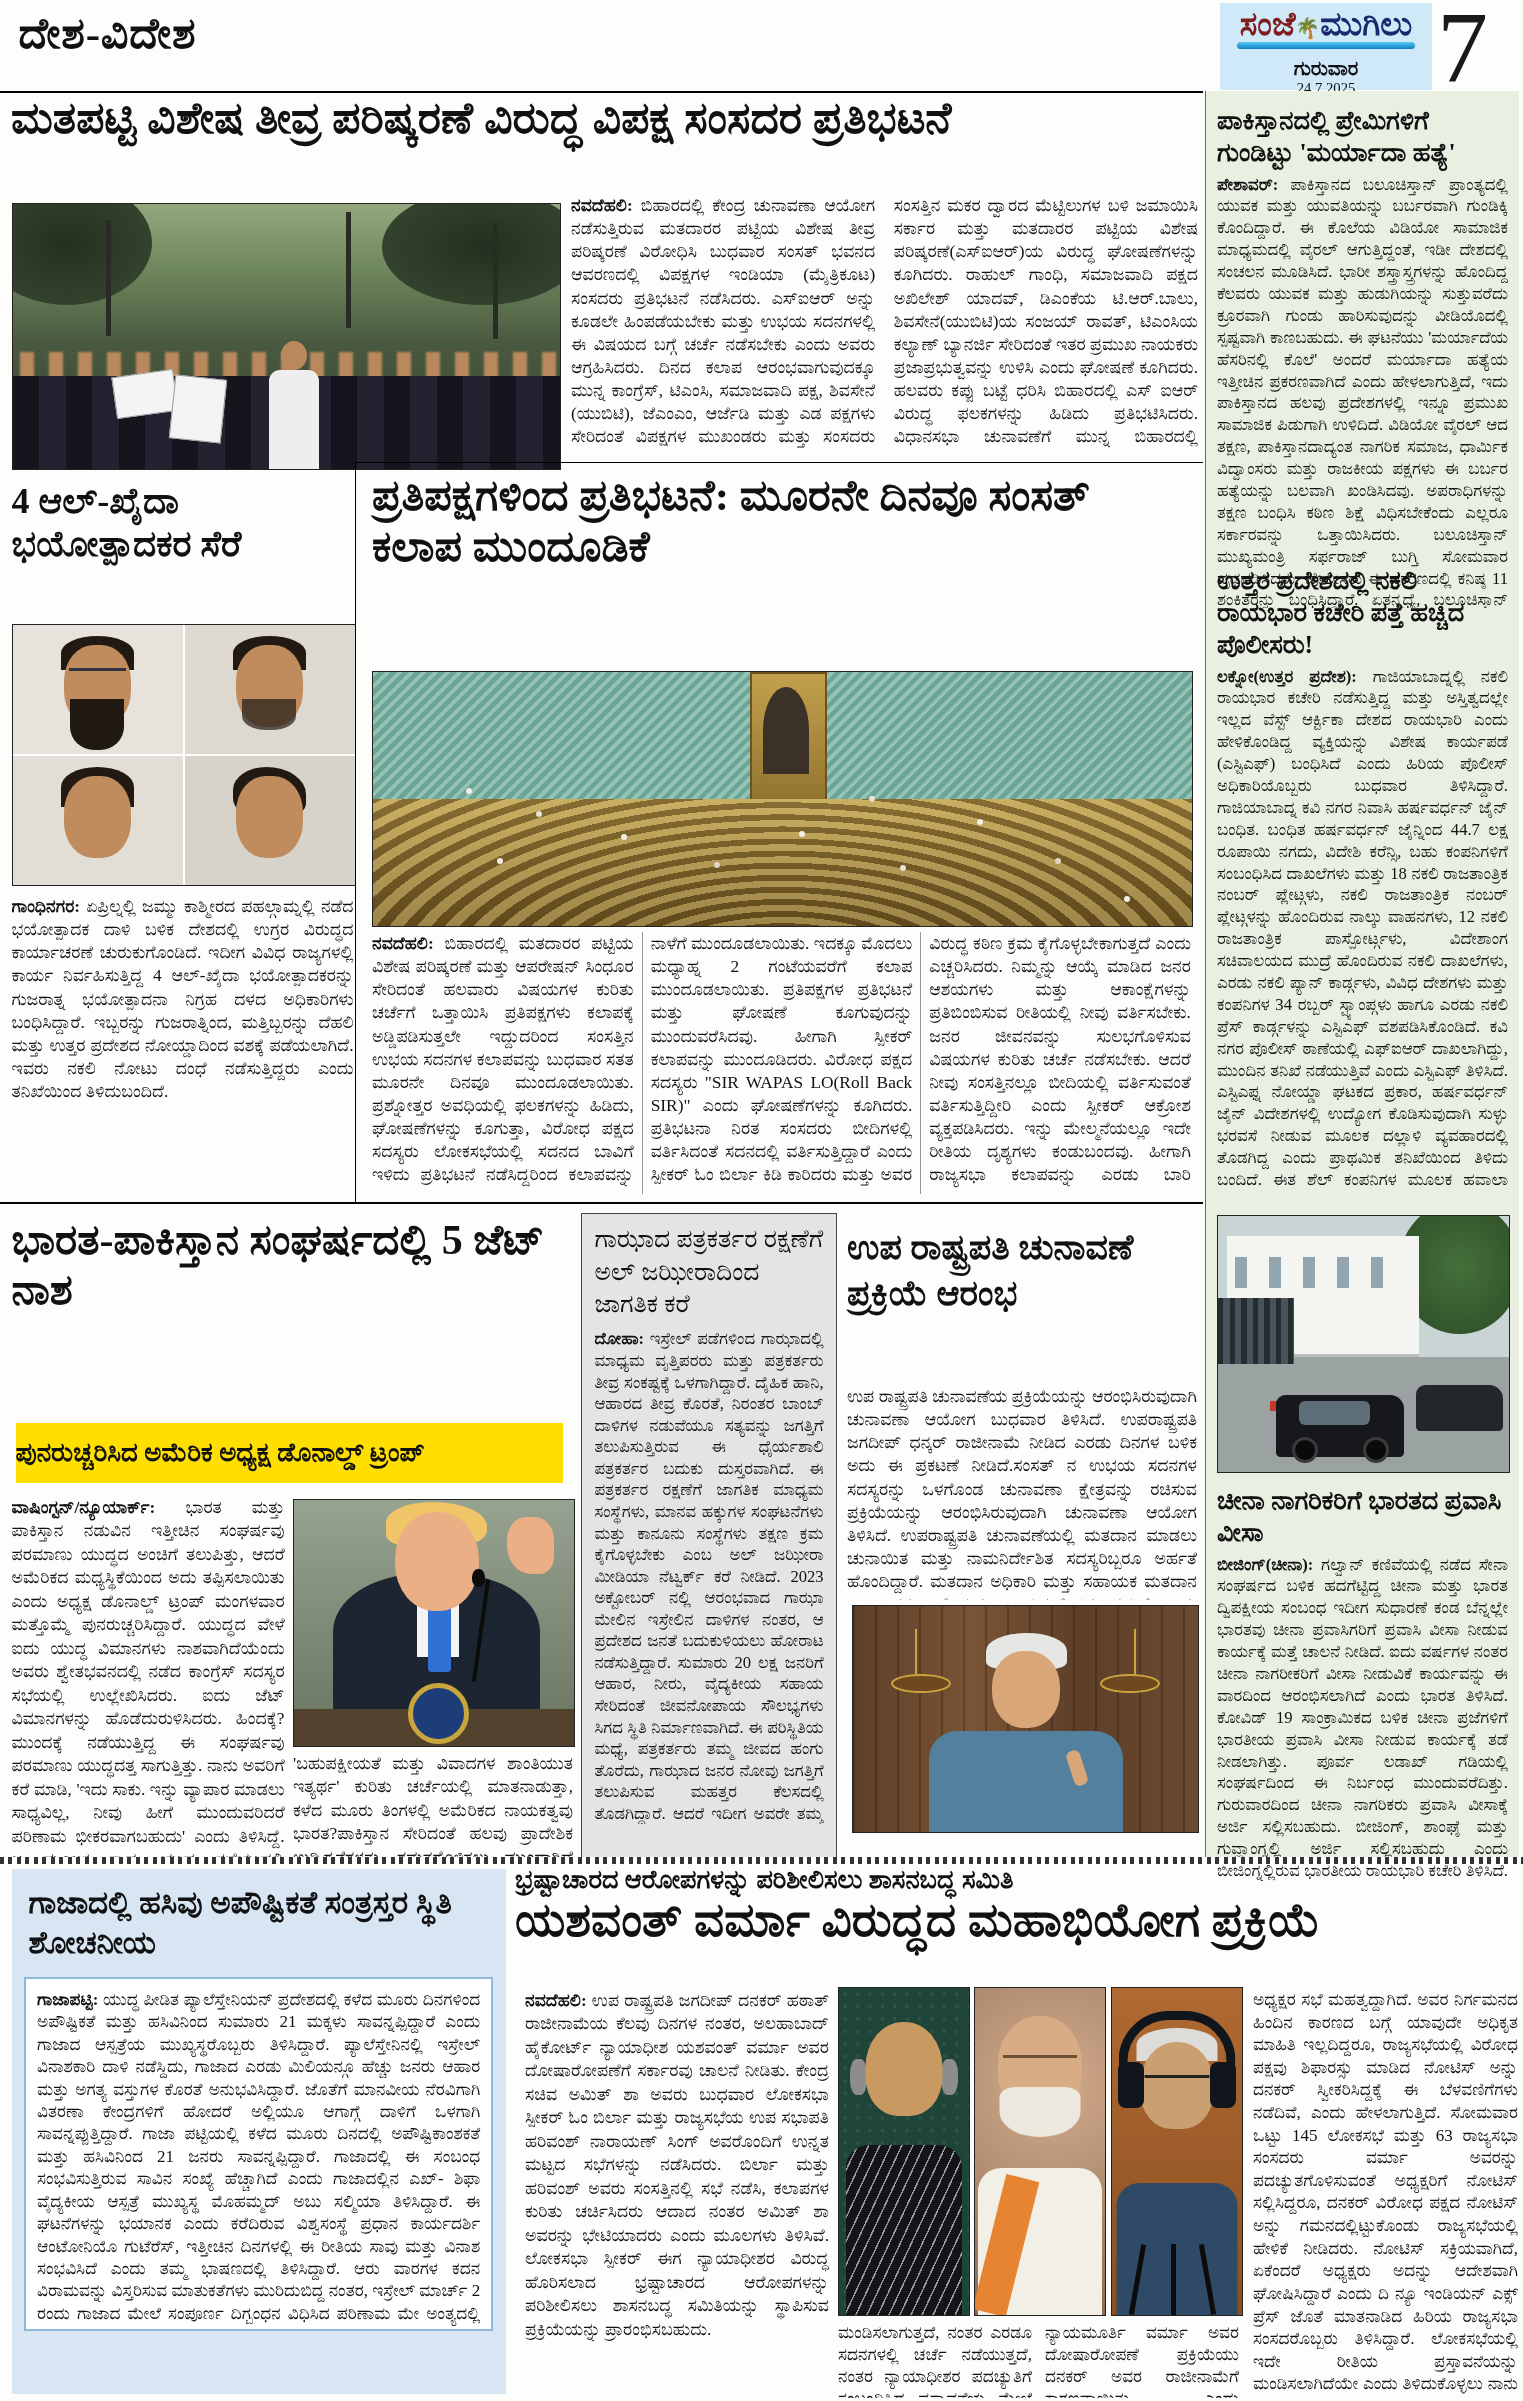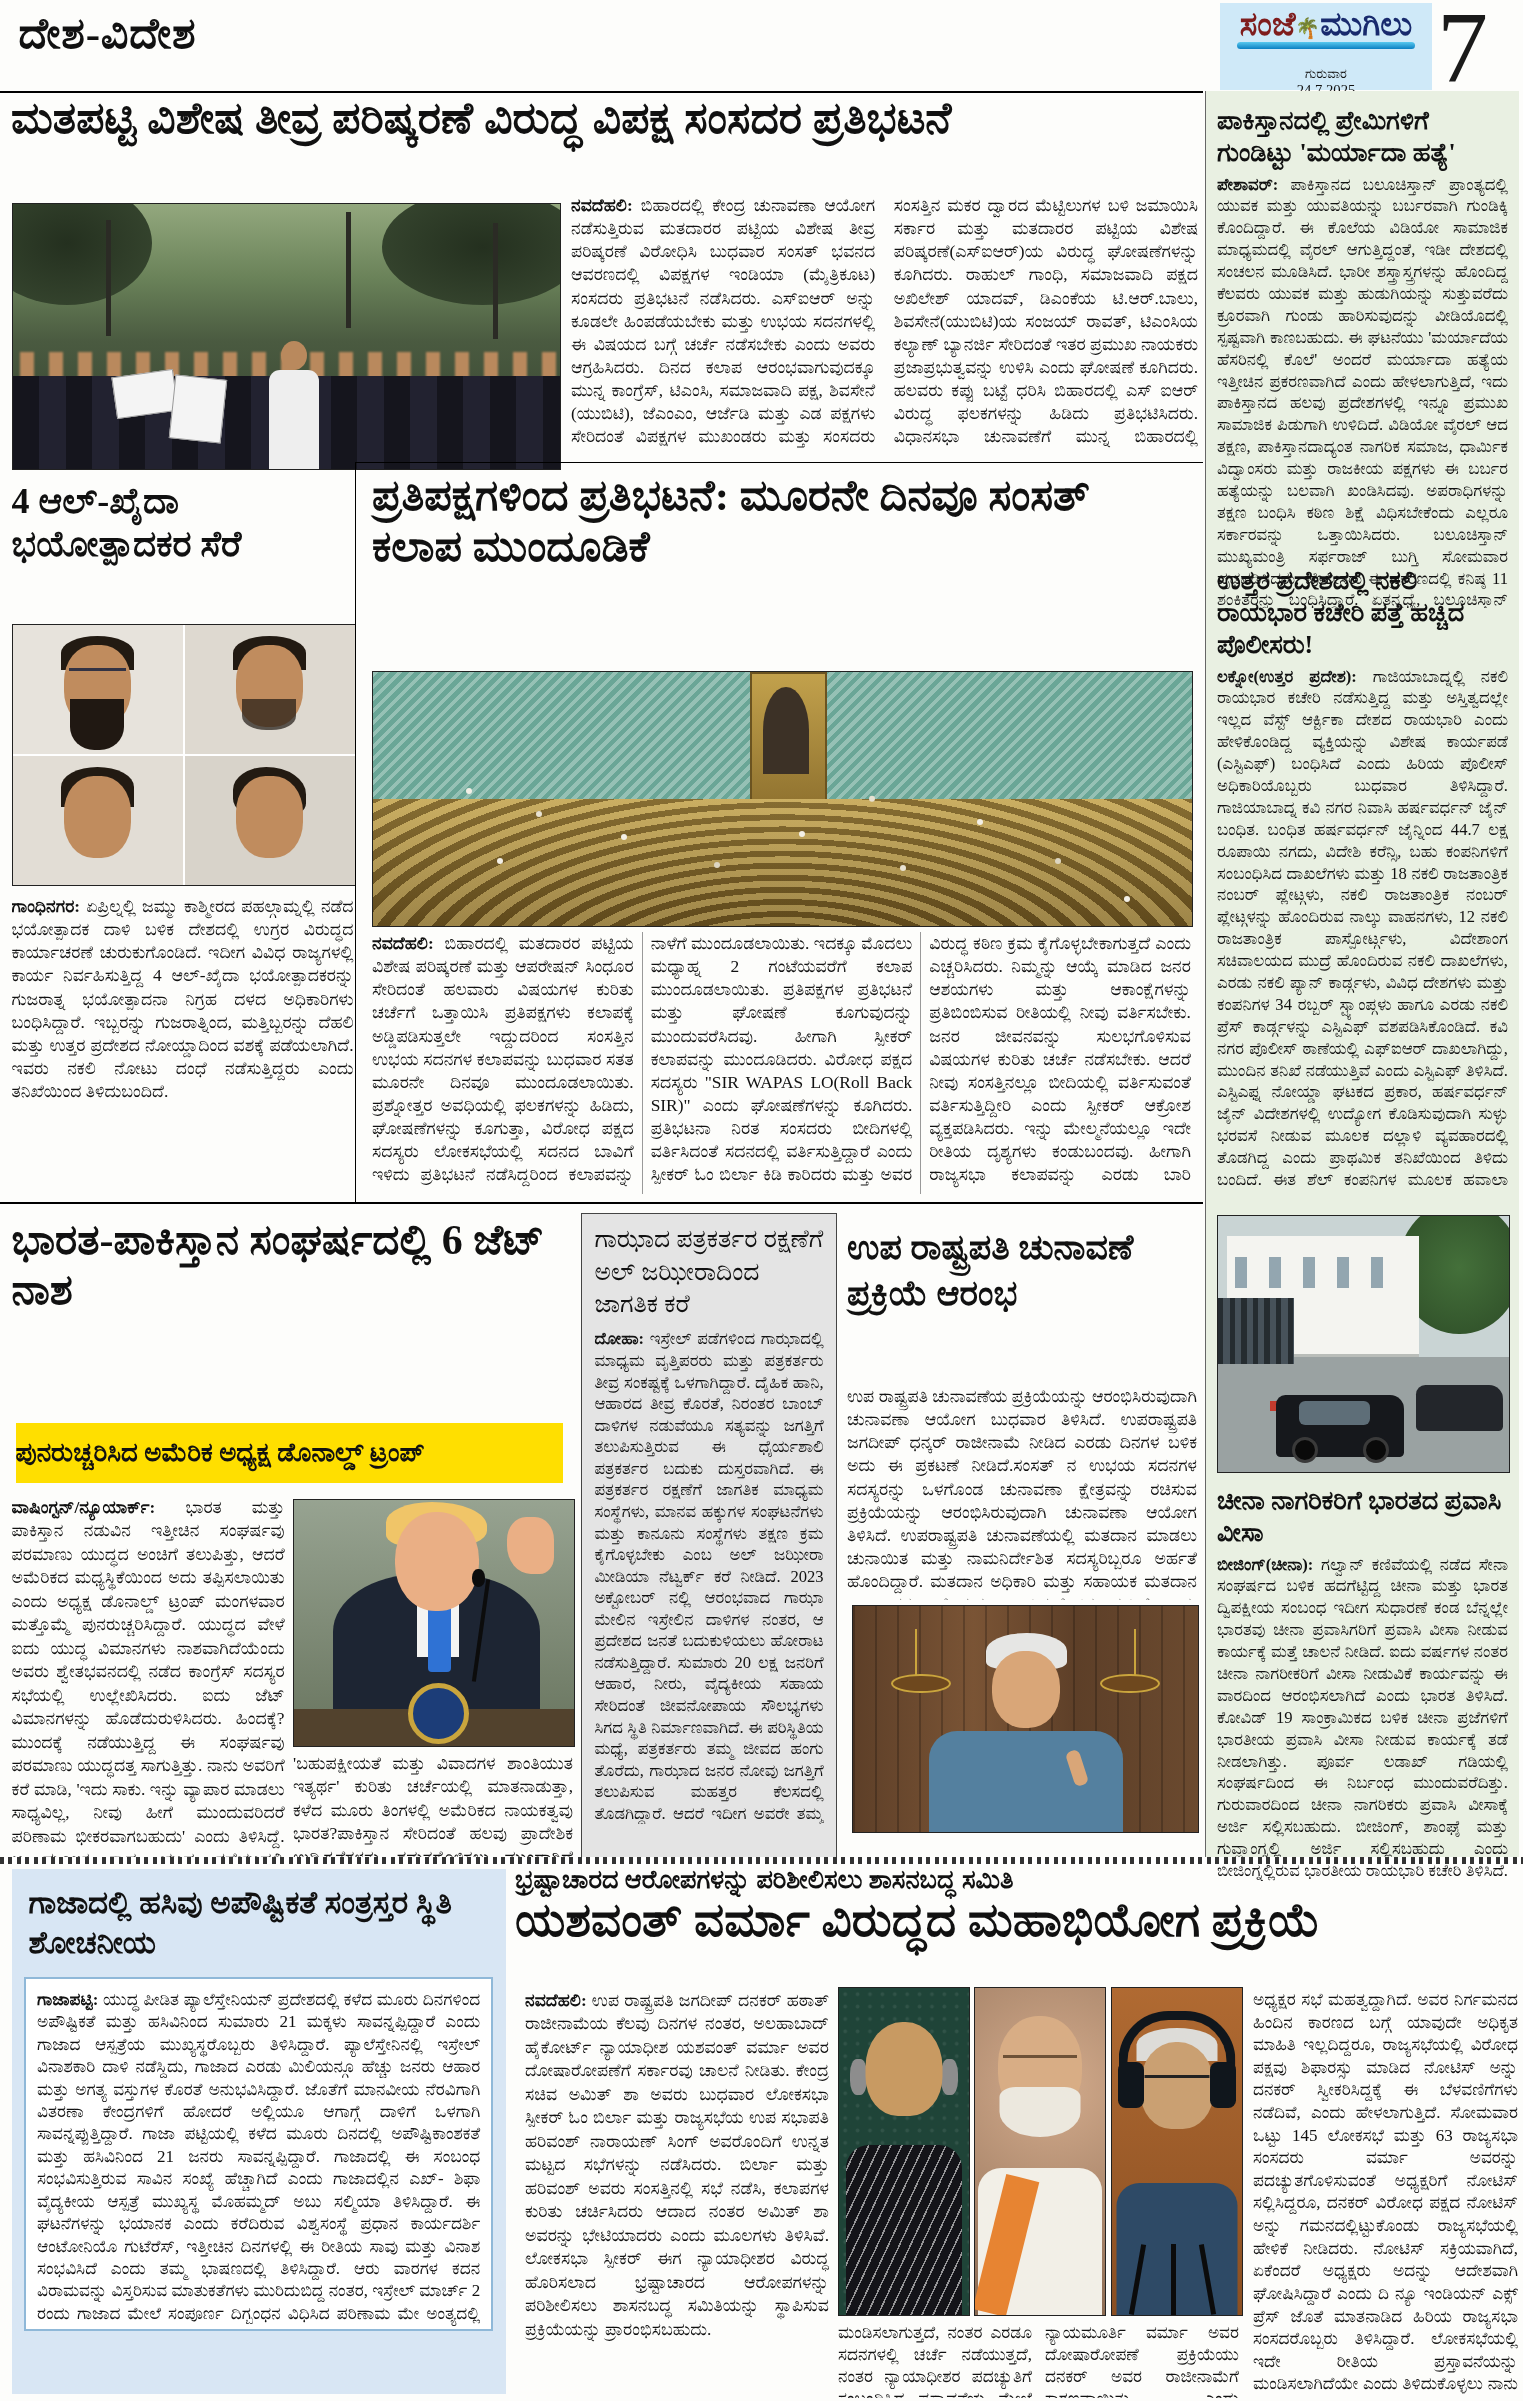--- a/index.html
+++ b/index.html
@@ -12,21 +12,21 @@
   .dl{font-weight:bold;}
   
   #section-title{left:18.6px;top:9.3px;font-size:43px;font-weight:bold;letter-spacing:0.8px;}
   #logo-box{left:1220px;top:3.1px;width:212px;height:87px;background:#cfe9f8;text-align:center;}
   #brand{margin-top:4.6px;font-size:33px;font-weight:bold;line-height:1.0;}
   #brand .b1{color:#7f1d1d;}
   #brand .palm{font-size:20px;}
   #brand .b2{color:#182a6d;}
   #brand-bar{width:178px;height:7px;margin:1.5px auto 0;border-radius:3.9px;
     background:linear-gradient(180deg,#59c9ef,#0b7fc2);}
-  #logo-day{font-size:13px;font-weight:normal;margin-top:17px;}
+  #logo-day{font-size:20px;font-weight:bold;margin-top:8px;}
   #logo-date{font-size:14.7px;}
   #page-no{left:1437px;top:-11px;width:85px;font-size:102px;font-weight:400;
     font-family:"Liberation Serif",serif;color:#1a1a1a;}
   #header-rule{left:0;top:91px;width:1203px;height:2.3px;background:#000;}
   
   #rail{left:1205px;top:91px;width:313px;height:1769px;background:#e9f0e2;border-left:1.5px solid #666;}
   .rail-art{position:absolute;left:11px;width:291px;}
   .rail-head{font-size:25.6px;font-weight:bold;line-height:1.25;}
   .rail-body{font-size:16.6px;line-height:1.32;}
   
@@ -283,21 +283,21 @@
     <div class="pl-ppl"></div>
   </div>
   <div id="parl-body" class="abs jt clip">
     <b class="dl">ನವದೆಹಲಿ:</b>
     <span>ಬಿಹಾರದಲ್ಲಿ ಮತದಾರರ ಪಟ್ಟಿಯ ವಿಶೇಷ ಪರಿಷ್ಕರಣೆ ಮತ್ತು ಆಪರೇಷನ್ ಸಿಂಧೂರ ಸೇರಿದಂತೆ ಹಲವಾರು ವಿಷಯಗಳ ಕುರಿತು ಚರ್ಚೆಗೆ ಒತ್ತಾಯಿಸಿ ಪ್ರತಿಪಕ್ಷಗಳು ಕಲಾಪಕ್ಕೆ ಅಡ್ಡಿಪಡಿಸುತ್ತಲೇ ಇದ್ದುದರಿಂದ ಸಂಸತ್ತಿನ ಉಭಯ ಸದನಗಳ ಕಲಾಪವನ್ನು ಬುಧವಾರ ಸತತ ಮೂರನೇ ದಿನವೂ ಮುಂದೂಡಲಾಯಿತು. ಪ್ರಶ್ನೋತ್ತರ ಅವಧಿಯಲ್ಲಿ ಫಲಕಗಳನ್ನು ಹಿಡಿದು, ಘೋಷಣೆಗಳನ್ನು ಕೂಗುತ್ತಾ, ವಿರೋಧ ಪಕ್ಷದ ಸದಸ್ಯರು ಲೋಕಸಭೆಯಲ್ಲಿ ಸದನದ ಬಾವಿಗೆ ಇಳಿದು ಪ್ರತಿಭಟನೆ ನಡೆಸಿದ್ದರಿಂದ ಕಲಾಪವನ್ನು ನಾಳೆಗೆ ಮುಂದೂಡಲಾಯಿತು. ಇದಕ್ಕೂ ಮೊದಲು ಮಧ್ಯಾಹ್ನ 2 ಗಂಟೆಯವರೆಗೆ ಕಲಾಪ ಮುಂದೂಡಲಾಯಿತು. ಪ್ರತಿಪಕ್ಷಗಳ ಪ್ರತಿಭಟನೆ ಮತ್ತು ಘೋಷಣೆ ಕೂಗುವುದನ್ನು ಮುಂದುವರೆಸಿದವು.</span>
     <span>ಹೀಗಾಗಿ ಸ್ಪೀಕರ್ ಕಲಾಪವನ್ನು ಮುಂದೂಡಿದರು. ವಿರೋಧ ಪಕ್ಷದ ಸದಸ್ಯರು "SIR WAPAS LO(Roll Back SIR)" ಎಂದು ಘೋಷಣೆಗಳನ್ನು ಕೂಗಿದರು. ಪ್ರತಿಭಟನಾ ನಿರತ ಸಂಸದರು ಬೀದಿಗಳಲ್ಲಿ ವರ್ತಿಸಿದಂತೆ ಸದನದಲ್ಲಿ ವರ್ತಿಸುತ್ತಿದ್ದಾರೆ ಎಂದು ಸ್ಪೀಕರ್ ಓಂ ಬಿರ್ಲಾ ಕಿಡಿ ಕಾರಿದರು ಮತ್ತು ಅವರ ವಿರುದ್ಧ ಕಠಿಣ ಕ್ರಮ ಕೈಗೊಳ್ಳಬೇಕಾಗುತ್ತದೆ ಎಂದು ಎಚ್ಚರಿಸಿದರು. ನಿಮ್ಮನ್ನು ಆಯ್ಕೆ ಮಾಡಿದ ಜನರ ಆಶಯಗಳು ಮತ್ತು ಆಕಾಂಕ್ಷೆಗಳನ್ನು ಪ್ರತಿಬಿಂಬಿಸುವ ರೀತಿಯಲ್ಲಿ ನೀವು ವರ್ತಿಸಬೇಕು. ಜನರ ಜೀವನವನ್ನು ಸುಲಭಗೊಳಿಸುವ ವಿಷಯಗಳ ಕುರಿತು ಚರ್ಚೆ ನಡೆಸಬೇಕು. ಆದರೆ ನೀವು ಸಂಸತ್ತಿನಲ್ಲೂ ಬೀದಿಯಲ್ಲಿ ವರ್ತಿಸುವಂತೆ ವರ್ತಿಸುತ್ತಿದ್ದೀರಿ ಎಂದು ಸ್ಪೀಕರ್ ಆಕ್ರೋಶ ವ್ಯಕ್ತಪಡಿಸಿದರು. ಇನ್ನು ಮೇಲ್ಮನೆಯಲ್ಲೂ</span>
     <span>ಇದೇ ರೀತಿಯ ದೃಶ್ಯಗಳು ಕಂಡುಬಂದವು. ಹೀಗಾಗಿ ರಾಜ್ಯಸಭಾ ಕಲಾಪವನ್ನು ಎರಡು ಬಾರಿ ಮುಂದೂಡಲಾಯಿತು. ನಂತರ ಮಧ್ಯಾಹ್ನ 2 ಗಂಟೆಗೆ ದಿನದ ಎಲ್ಲಾ ಕಲಾಪಗಳನ್ನು ಸ್ಥಗಿತಗೊಳಿಸಿ ನಾಳೆಗೆ ಮುಂದೂಡಲಾಯಿತು. ಬಿಹಾರದಲ್ಲಿ ಮತದಾರರ ಪಟ್ಟಿಯ ಪರಿಷ್ಕರಣೆ, ಪಹಲ್ಗಾಮ್ ಭಯೋತ್ಪಾದಕ ದಾಳಿ ಮತ್ತು ಆಪರೇಷನ್ ಸಿಂಧೂರ ಕುರಿತು ಉಭಯ ಸದನಗಳಲ್ಲಿ ಚರ್ಚಿಸುವಂತೆ ಆಗ್ರಹಿಸಿ ಕಳೆದ ಮೂರು ದಿನಗಳಿಂದ ಪ್ರತಿಪಕ್ಷಗಳು ಪ್ರತಿಭಟಿಸುತ್ತಿವೆ. ಪ್ರತಿಪಕ್ಷಗಳ ಬೇಡಿಕೆಯನ್ನು ಪರಿಗಣಿಸುತ್ತಿಲ್ಲ, ಇದರಿಂದ ಕಲಾಪಕ್ಕೆ ಅಡ್ಡಿಯಾಗುತ್ತಿದೆ. ಕಲಾಪಕ್ಕೆ ಅಡ್ಡಿಯಾದರೆ, ಅದರ ಅತಿದೊಡ್ಡ ಫಲಾನುಭವಿ ಸರ್ಕಾರ ಎಂದು ತೃಣಮೂಲ ಕಾಂಗ್ರೆಸ್(ಟಿಎಂಸಿ) ಸಂಸದ ಡೆರೆಕ್ ಒ ಬ್ರಿಯಾನ್ ಹೇಳಿದ್ದಾರೆ.</span>
   </div>
   <div id="mid-rule" class="abs"></div>
 
-  <div id="t-head" class="abs ct">ಭಾರತ-ಪಾಕಿಸ್ತಾನ ಸಂಘರ್ಷದಲ್ಲಿ 6 ಜೆಟ್ ನಾಶ</div>
+  <div id="t-head" class="abs ct">ಭಾರತ-ಪಾಕಿಸ್ತಾನ ಸಂಘರ್ಷದಲ್ಲಿ 5 ಜೆಟ್ ನಾಶ</div>
   <div id="t-sub" class="abs ct">ಪುನರುಚ್ಚರಿಸಿದ ಅಮೆರಿಕ ಅಧ್ಯಕ್ಷ ಡೊನಾಲ್ಡ್ ಟ್ರಂಪ್</div>
   <div id="t-col1" class="abs jt clip">
     <b class="dl">ವಾಷಿಂಗ್ಟನ್/ನ್ಯೂಯಾರ್ಕ್:</b>
     <span>ಭಾರತ ಮತ್ತು ಪಾಕಿಸ್ತಾನ ನಡುವಿನ ಇತ್ತೀಚಿನ ಸಂಘರ್ಷವು ಪರಮಾಣು ಯುದ್ಧದ ಅಂಚಿಗೆ ತಲುಪಿತ್ತು, ಆದರೆ ಅಮೆರಿಕದ ಮಧ್ಯಸ್ಥಿಕೆಯಿಂದ ಅದು ತಪ್ಪಿಸಲಾಯಿತು ಎಂದು ಅಧ್ಯಕ್ಷ ಡೊನಾಲ್ಡ್ ಟ್ರಂಪ್ ಮಂಗಳವಾರ ಮತ್ತೊಮ್ಮೆ ಪುನರುಚ್ಚರಿಸಿದ್ದಾರೆ. ಯುದ್ಧದ ವೇಳೆ ಐದು ಯುದ್ಧ ವಿಮಾನಗಳು ನಾಶವಾಗಿದೆಯೆಂದು ಅವರು ಶ್ವೇತಭವನದಲ್ಲಿ ನಡೆದ ಕಾಂಗ್ರೆಸ್ ಸದಸ್ಯರ ಸಭೆಯಲ್ಲಿ ಉಲ್ಲೇಖಿಸಿದರು. ಐದು ಜೆಟ್ ವಿಮಾನಗಳನ್ನು ಹೊಡೆದುರುಳಿಸಿದರು. ಹಿಂದಕ್ಕೆ?ಮುಂದಕ್ಕೆ ನಡೆಯುತ್ತಿದ್ದ ಈ ಸಂಘರ್ಷವು ಪರಮಾಣು ಯುದ್ಧದತ್ತ ಸಾಗುತ್ತಿತ್ತು. ನಾನು ಅವರಿಗೆ ಕರೆ ಮಾಡಿ, 'ಇದು ಸಾಕು. ಇನ್ನು ವ್ಯಾಪಾರ ಮಾಡಲು ಸಾಧ್ಯವಿಲ್ಲ, ನೀವು ಹೀಗೆ ಮುಂದುವರಿದರೆ ಪರಿಣಾಮ ಭೀಕರವಾಗಬಹುದು' ಎಂದು ತಿಳಿಸಿದ್ದೆ. ಆ ಮೂಲಕ ನಾವು ಯುದ್ಧ ತಡೆಯುವಲ್ಲಿ ಯಶಸ್ವಿಯಾಗಿದ್ದೇವೆ, ಎಂದು ಟ್ರಂಪ್ ಹೇಳಿದ್ದಾರೆ. ಭಾರತ ಮತ್ತು ಪಾಕಿಸ್ತಾನದ ಜೊತೆಗೆ ಅವರು ಇಸ್ರೇಲ್?ಇರಾನ್, ಕೊಸೊವೊ?ಸರ್ಬಿಯಾ ಮತ್ತು ಕಾಂಗೋ?ರುವಾಂಡಾ ನಡುವಿನ ಉದ್ವಿಗ್ನತೆಯನ್ನು ಶಮನಗೊಳಿಸಿದ್ದನ್ನು ಉಲ್ಲೇಖಿಸಿದರು. ಅಮೆರಿಕದ ರಾಯಭಾರಿ ಡೊರೊಥಿ ಶಿಯಾ ವಿಶ್ವಸಂಸ್ಥೆಯ ಭದ್ರತಾ ಮಂಡಳಿಯಲ್ಲಿ ನಡೆದ</span>
   </div>
   <div id="photo-trump" class="abs photo">
     <div class="tp-suit"></div>
     <div class="tp-shirt"></div>
     <div class="tp-tie"></div>
     <div class="tp-hair"></div>

